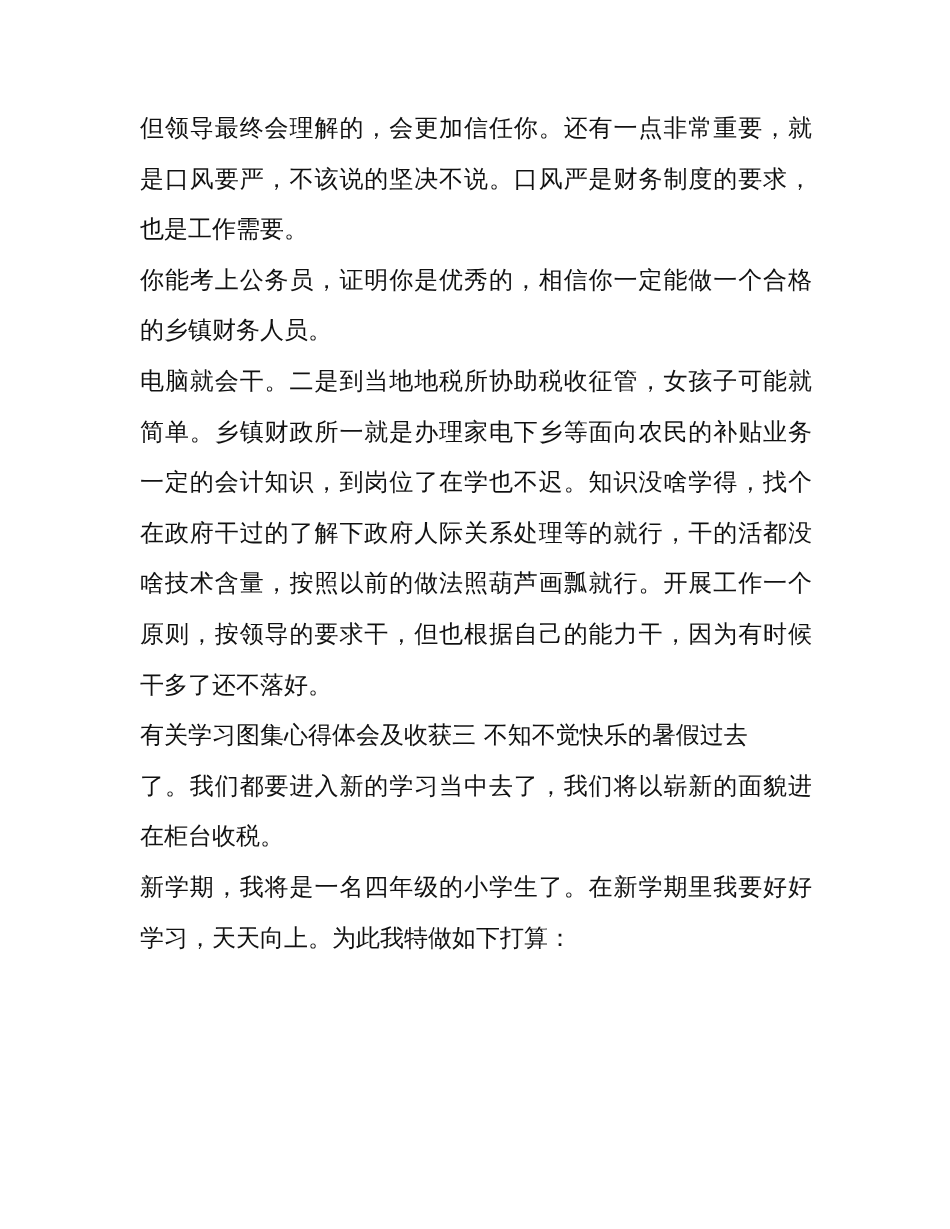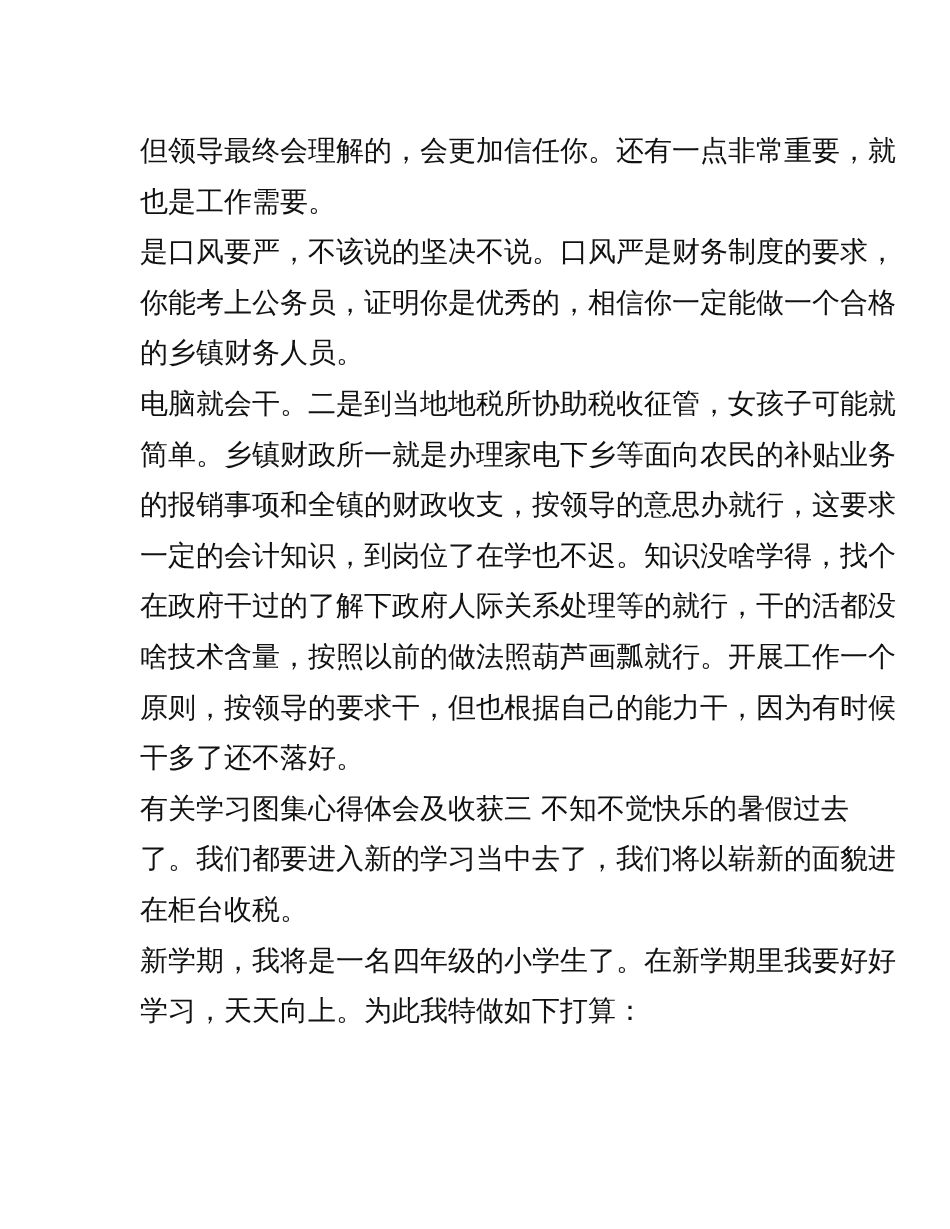--- a/index.html
+++ b/index.html
@@ -9,50 +9,49 @@
     }
     body {
       width: 950px;
       height: 1229px;
       position: relative;
       overflow: hidden;
     }
     .page {
       position: absolute;
       left: 140px;
-      top: 126px;
+      top: 103px;
       width: 672px;
       color: #111111;
       font-family: "DejaVu Serif", "Liberation Serif", serif;
-      font-size: 28px;
+      font-size: 24px;
       line-height: 50.6px;
     }
     .line {
       display: block;
       white-space: nowrap;
       height: 50.6px;
       letter-spacing: 0px;
     }
     .line.justify {
       text-align: justify;
       text-align-last: justify;
     }
   </style>
 </head>
 <body>
 
 <div class="page">
   <span class="line justify">但领导最终会理解的，会更加信任你。还有一点非常重要，就</span>
+  <span class="line justify">是口风要严，不该说的坚决不说。口风严是财务制度的要求，</span>
   <span class="line">也是工作需要。</span>
-  <span class="line justify">是口风要严，不该说的坚决不说。口风严是财务制度的要求，</span>
   <span class="line justify">你能考上公务员，证明你是优秀的，相信你一定能做一个合格</span>
   <span class="line">的乡镇财务人员。</span>
   <span class="line justify">电脑就会干。二是到当地地税所协助税收征管，女孩子可能就</span>
   <span class="line justify">简单。乡镇财政所一就是办理家电下乡等面向农民的补贴业务</span>
-  <span class="line justify">的报销事项和全镇的财政收支，按领导的意思办就行，这要求</span>
   <span class="line justify">一定的会计知识，到岗位了在学也不迟。知识没啥学得，找个</span>
   <span class="line justify">在政府干过的了解下政府人际关系处理等的就行，干的活都没</span>
   <span class="line justify">啥技术含量，按照以前的做法照葫芦画瓢就行。开展工作一个</span>
   <span class="line justify">原则，按领导的要求干，但也根据自己的能力干，因为有时候</span>
   <span class="line">干多了还不落好。</span>
   <span class="line">有关学习图集心得体会及收获三 不知不觉快乐的暑假过去</span>
   <span class="line justify">了。我们都要进入新的学习当中去了，我们将以崭新的面貌进</span>
   <span class="line">在柜台收税。</span>
   <span class="line justify">新学期，我将是一名四年级的小学生了。在新学期里我要好好</span>
   <span class="line">学习，天天向上。为此我特做如下打算：</span>

